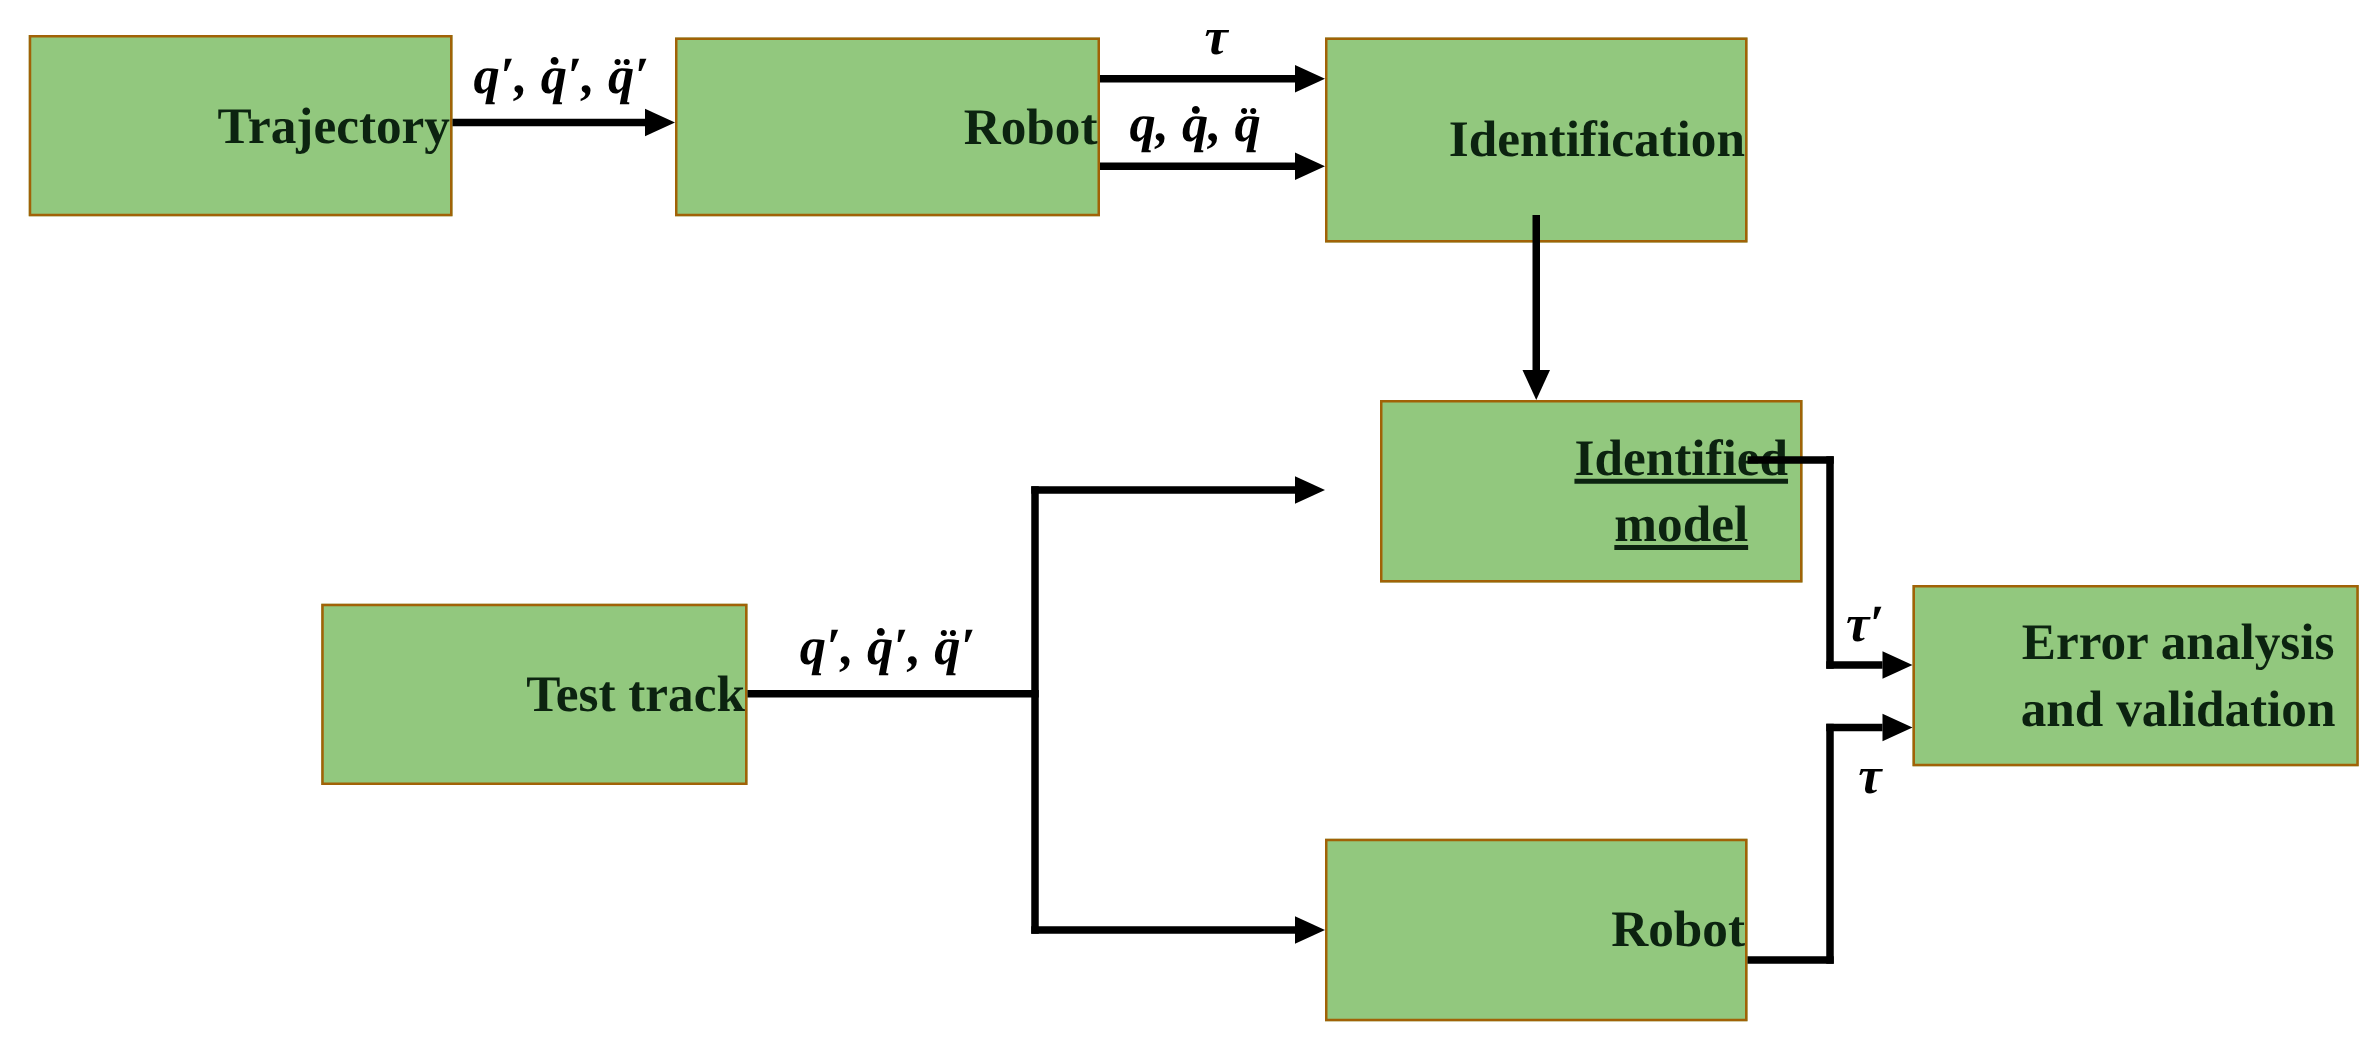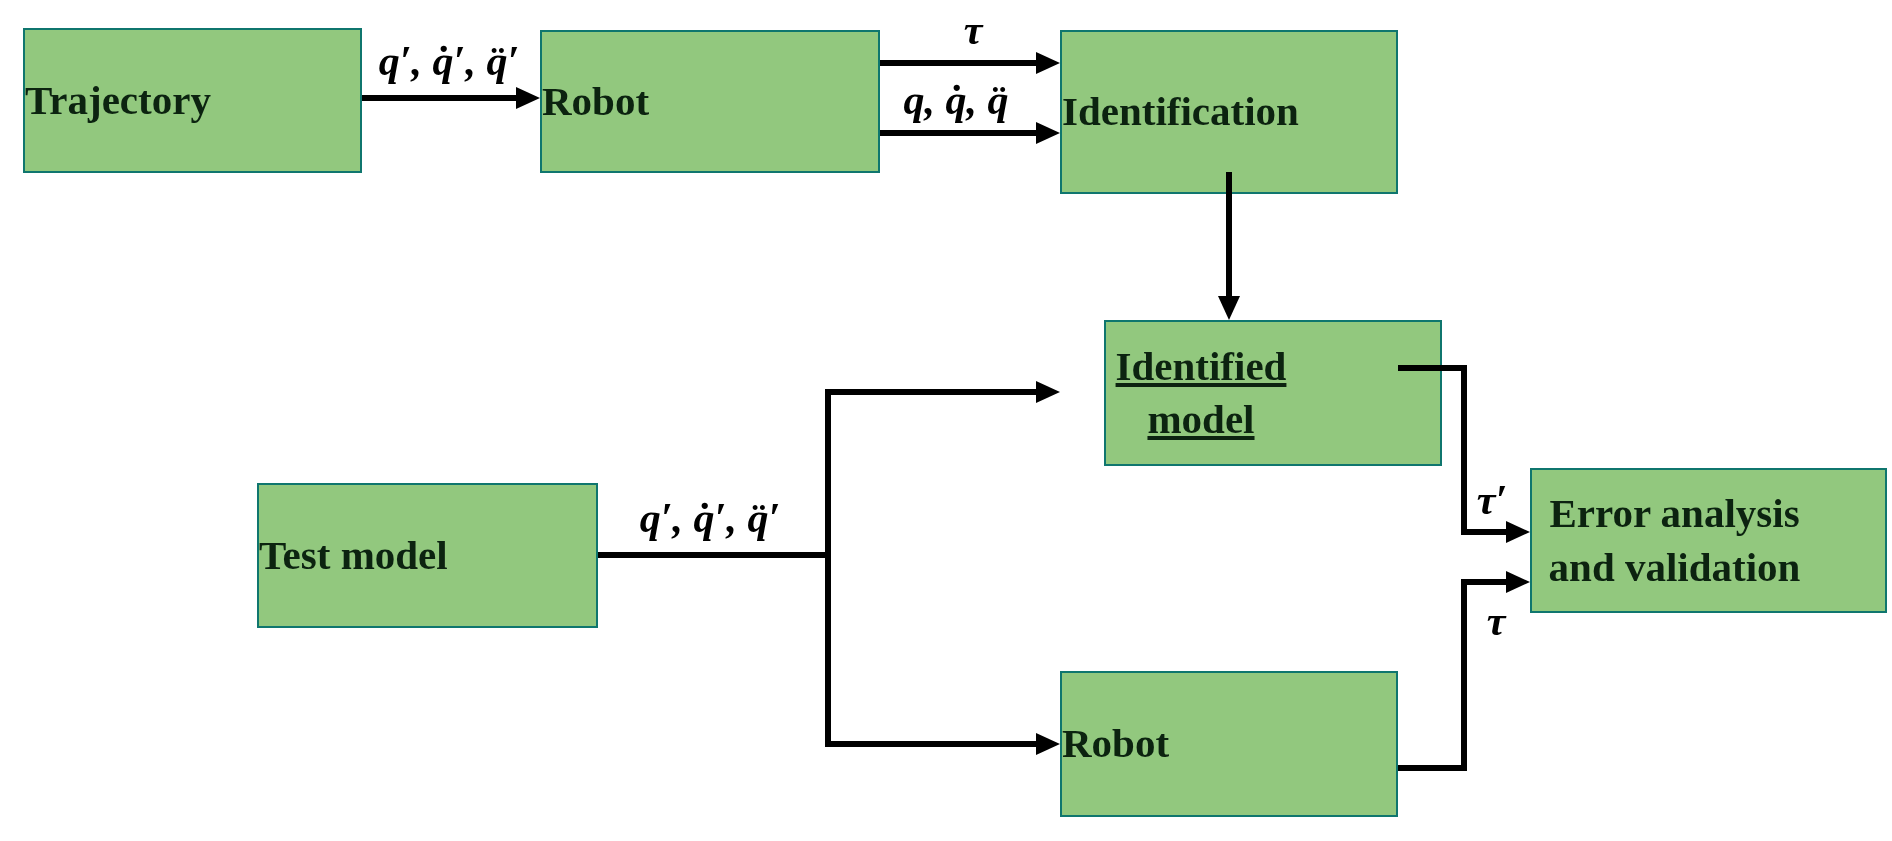--- a/index.html
+++ b/index.html
@@ -7,30 +7,31 @@
     position: relative;
     width: 1892px;
     height: 841px;
     background: #ffffff;
     font-family: "Liberation Serif", serif;
     overflow: hidden;
   }
   .node {
     position: absolute;
     background: #92c87e;
-    border: 2px solid #0f766e;
+    border: 2px solid #a16207;
     box-sizing: border-box;
     display: flex;
     align-items: center;
-    justify-content: flex-start;
+    justify-content: flex-end;
     text-align: center;
     font-weight: bold;
     font-size: 41px;
     line-height: 1.3;
     color: #0c2310;
+    padding-left: 25px;
   }
   .node .lbl { display: inline-block; }
   .ln { position: absolute; background: #000000; }
   .head-r {
     position: absolute; width: 0; height: 0;
     border-left: 24px solid #000000;
     border-top: 11px solid transparent;
     border-bottom: 11px solid transparent;
   }
   .head-d {
@@ -64,21 +65,21 @@
 
   <div class="node" style="left:1060px; top:30px; width:338px; height:164px;">
     <span class="lbl">Identification</span>
   </div>
 
   <div class="node" style="left:1104px; top:320px; width:338px; height:146px;text-decoration:underline;">
     <span class="lbl" style="max-width:190px;">Identified model</span>
   </div>
 
   <div class="node" style="left:257px; top:483px; width:341px; height:145px;">
-    <span class="lbl">Test model</span>
+    <span class="lbl">Test track</span>
   </div>
 
   <div class="node" style="left:1060px; top:671px; width:338px; height:146px;">
     <span class="lbl">Robot</span>
   </div>
 
   <div class="node" style="left:1530px; top:468px; width:357px; height:145px;">
     <span class="lbl" style="max-width:285px;">Error analysis and validation</span>
   </div>
 

